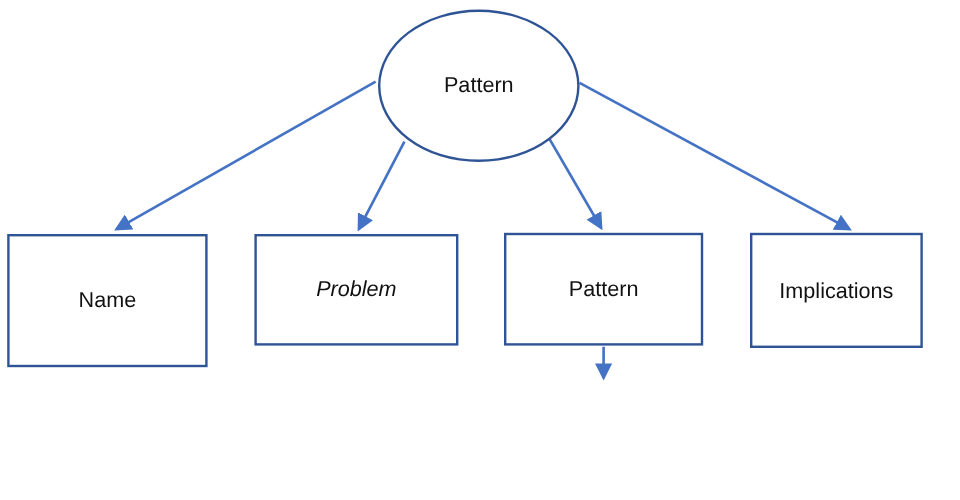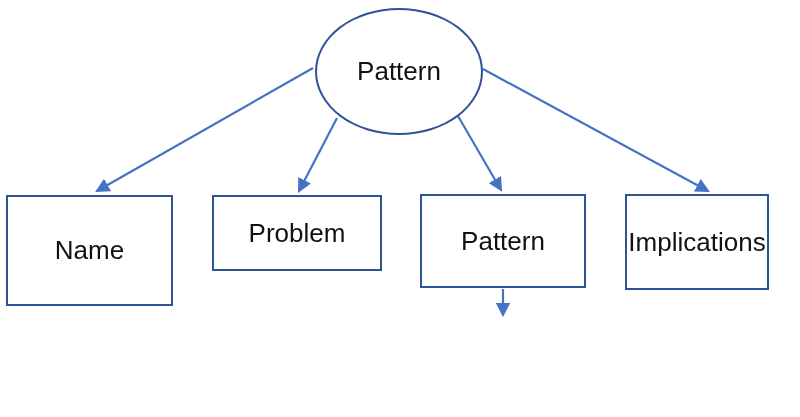--- a/index.html
+++ b/index.html
@@ -22,37 +22,37 @@
     width: 800px;
     height: 417px;
   }
   .node {
     position: absolute;
     display: flex;
     align-items: center;
     justify-content: center;
     box-sizing: border-box;
     color: #111111;
-    font-size: 26px;
+    font-size: 18px;
     background: #ffffff;
     white-space: nowrap;
   }
   .ellipse {
     left: 315px;
     top: 8px;
     width: 168px;
     height: 127px;
     border: 2.5px solid #2F5496;
     border-radius: 50%;
   }
   .box {
     border: 2.5px solid #2F5496;
   }
   .box-name         { left: 6px;   top: 195px; width: 167px; height: 111px; }
-  .box-problem      { left: 212px; top: 195px; width: 170px; height: 76px; }
+  .box-problem      { left: 212px; top: 195px; width: 170px; height: 93px; font-style: italic; }
   .box-solution     { left: 420px; top: 194px; width: 166px; height: 94px; }
   .box-implications { left: 625px; top: 194px; width: 144px; height: 96px; }
   .box-implementations { left: 379px; top: 319px; width: 244px; height: 91px; }
   .edge {
     stroke: #4472C4;
     stroke-width: 2.2;
     fill: none;
   }
 </style>
 </head>

